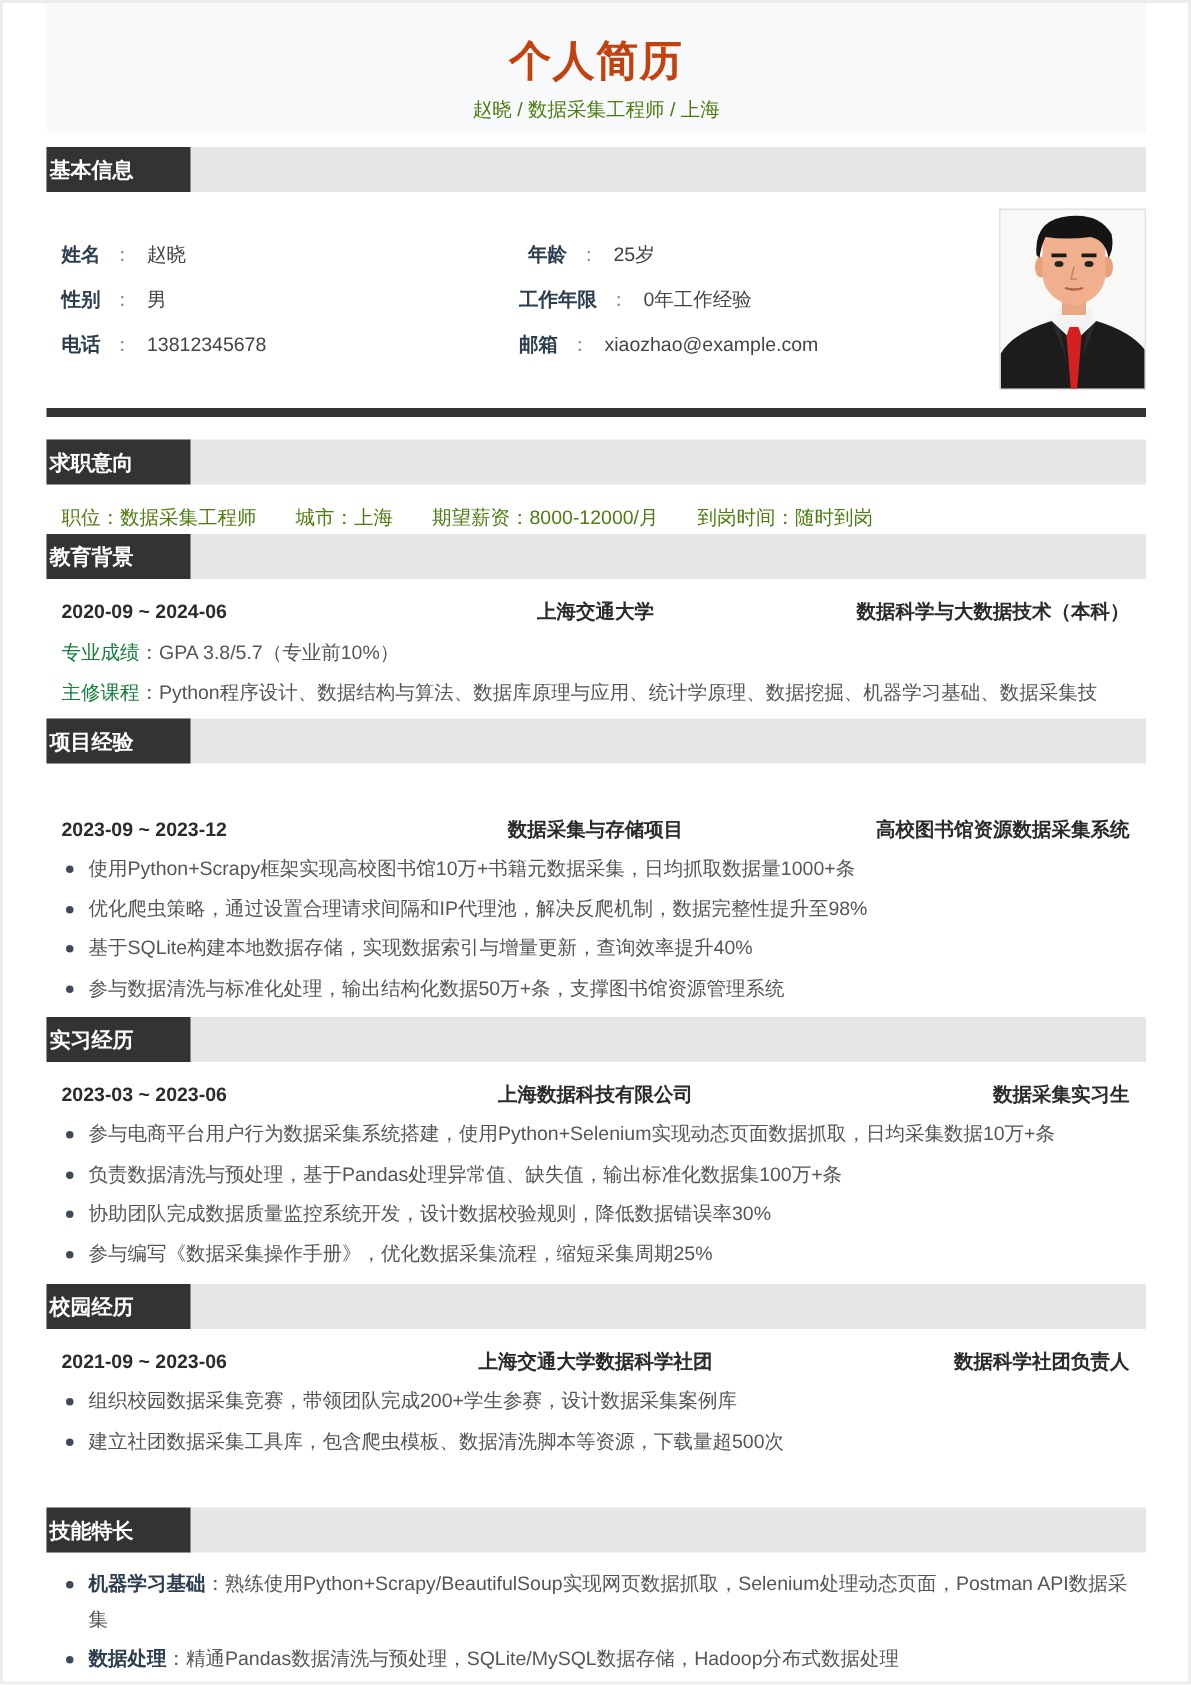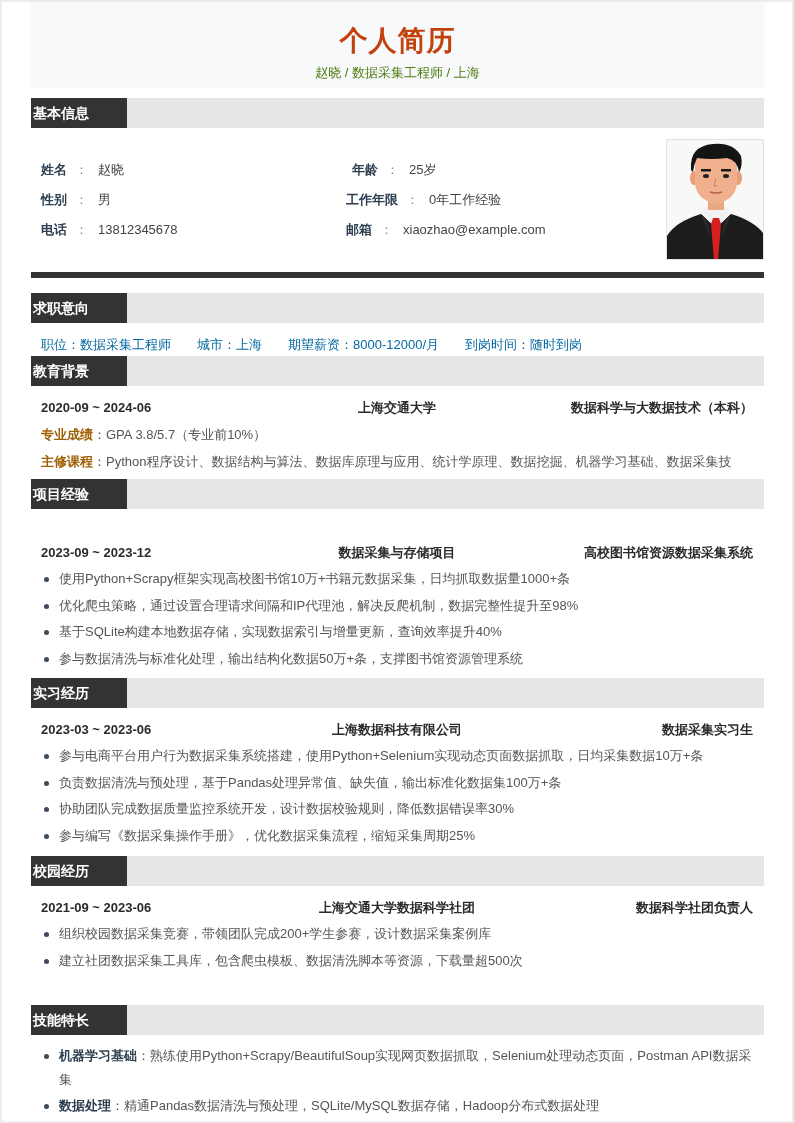--- a/index.html
+++ b/index.html
@@ -14,30 +14,30 @@
   .sec .tag { display: inline-block; height: 30px; width: 96px; background: #333333; color: #fff; font-weight: bold; font-size: 14px; line-height: 30px; padding-left: 2px; }
   .info-row { position: absolute; height: 20px; line-height: 20px; white-space: nowrap; font-size: 13px; }
   .info-row .k { color: #2c3e50; font-weight: bold; }
   .info-row .colon { color: #8a8f96; margin: 0 10px 0 8px; }
   .info-row .v { color: #444; }
 
   .photo { position: absolute; left: 666px; top: 139px; width: 98px; height: 121px; border: 1px solid #e2e2e2; background: #f7f7f5; overflow: hidden; }
 
   .divider { position: absolute; left: 31px; top: 272px; width: 733px; height: 6px; background: #333333; }
 
-  .intent { position: absolute; left: 41px; top: 335px; font-size: 13px; color: #0369a1; white-space: nowrap; line-height: 20px; }
+  .intent { position: absolute; left: 41px; top: 335px; font-size: 13px; color: #4d7c0f; white-space: nowrap; line-height: 20px; }
   .intent span { margin-right: 26px; }
 
   .row3 { position: absolute; left: 41px; width: 712px; height: 20px; line-height: 20px; font-weight: bold; color: #2b2b2b; font-size: 13px; }
   .row3 .c1 { position: absolute; left: 0; }
   .row3 .c2 { position: absolute; left: 0; width: 712px; text-align: center; }
   .row3 .c3 { position: absolute; right: 0; }
 
   .para { position: absolute; left: 41px; width: 712px; font-size: 13px; color: #555; line-height: 25px; }
-  .para .lbl { color: #a16207; font-weight: bold; }
+  .para .lbl { color: #15803d; font-weight: normal; }
 
   ul.bul { position: absolute; left: 41px; width: 712px; list-style: none; }
   ul.bul li { position: relative; padding-left: 18px; font-size: 13px; color: #555; line-height: 24px; height: 26.5px; }
   ul.bul li::before { content: ""; position: absolute; left: 3px; top: 10px; width: 5px; height: 5px; border-radius: 50%; background: #3d4a5a; }
   ul.bul.skills li { height: auto; margin-bottom: 2px; }
   ul.bul li .lbl { color: #2c3e50; font-weight: bold; }
 </style>
 </head>
 <body>
 

